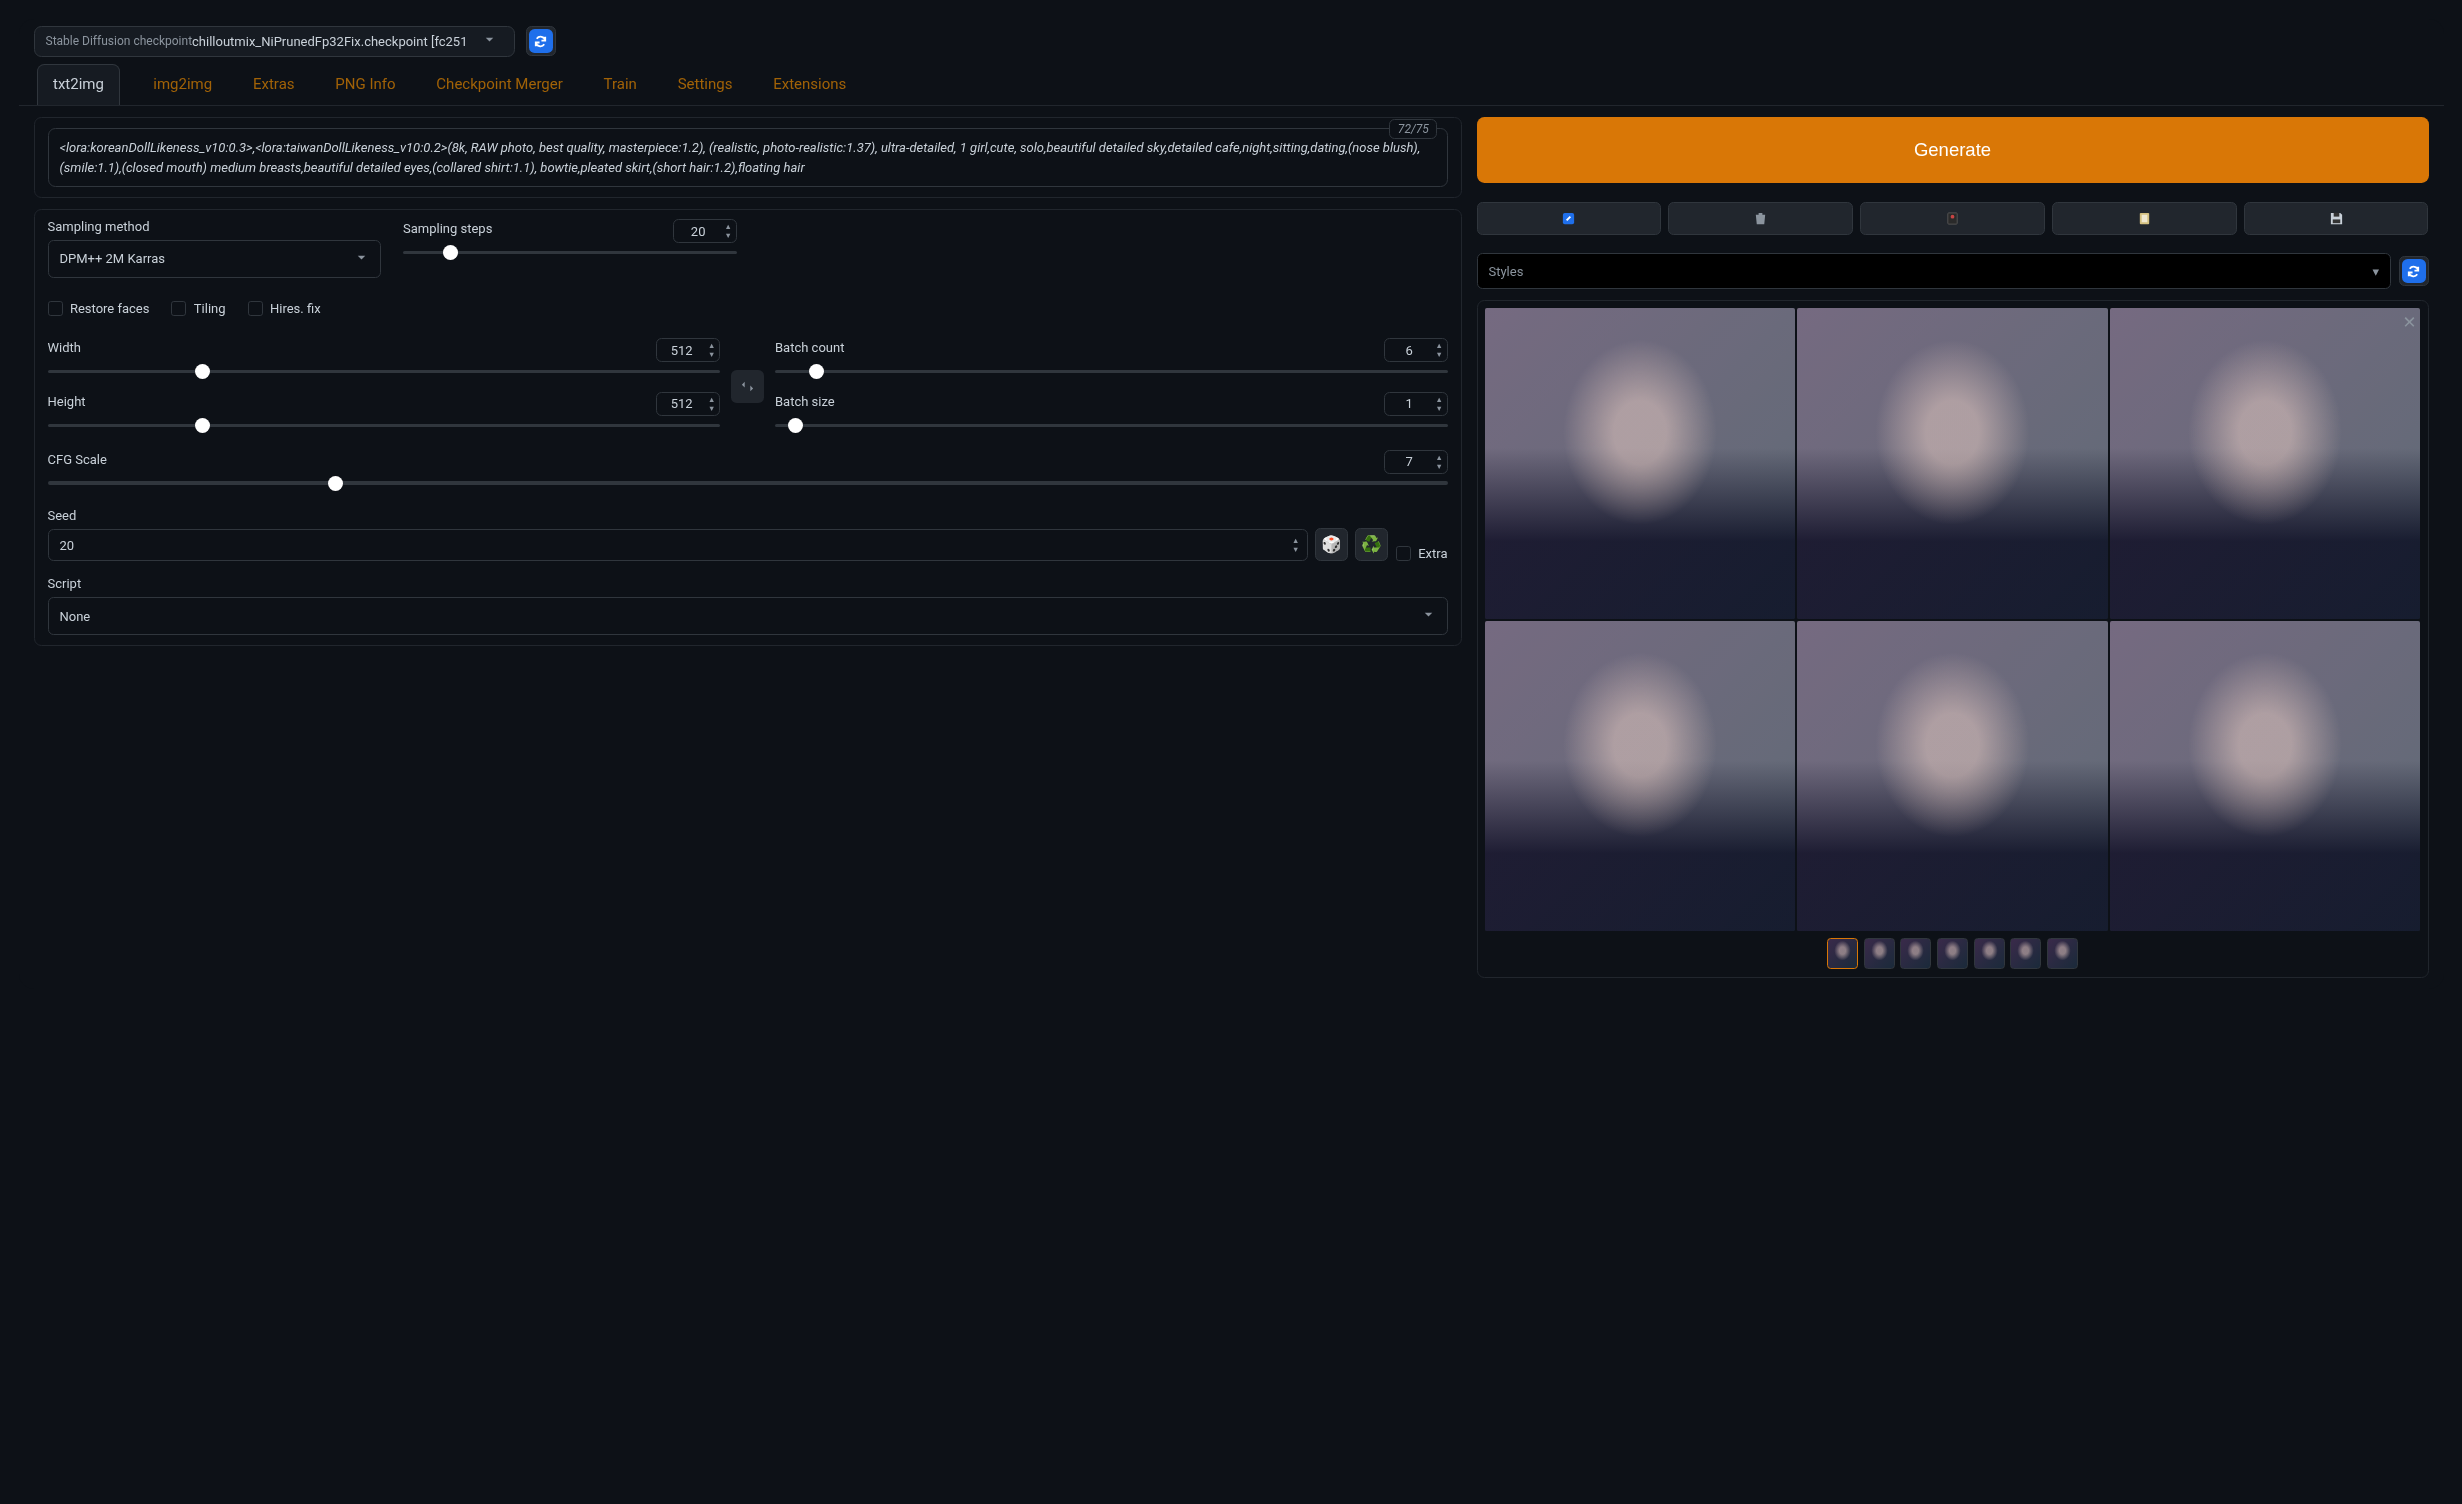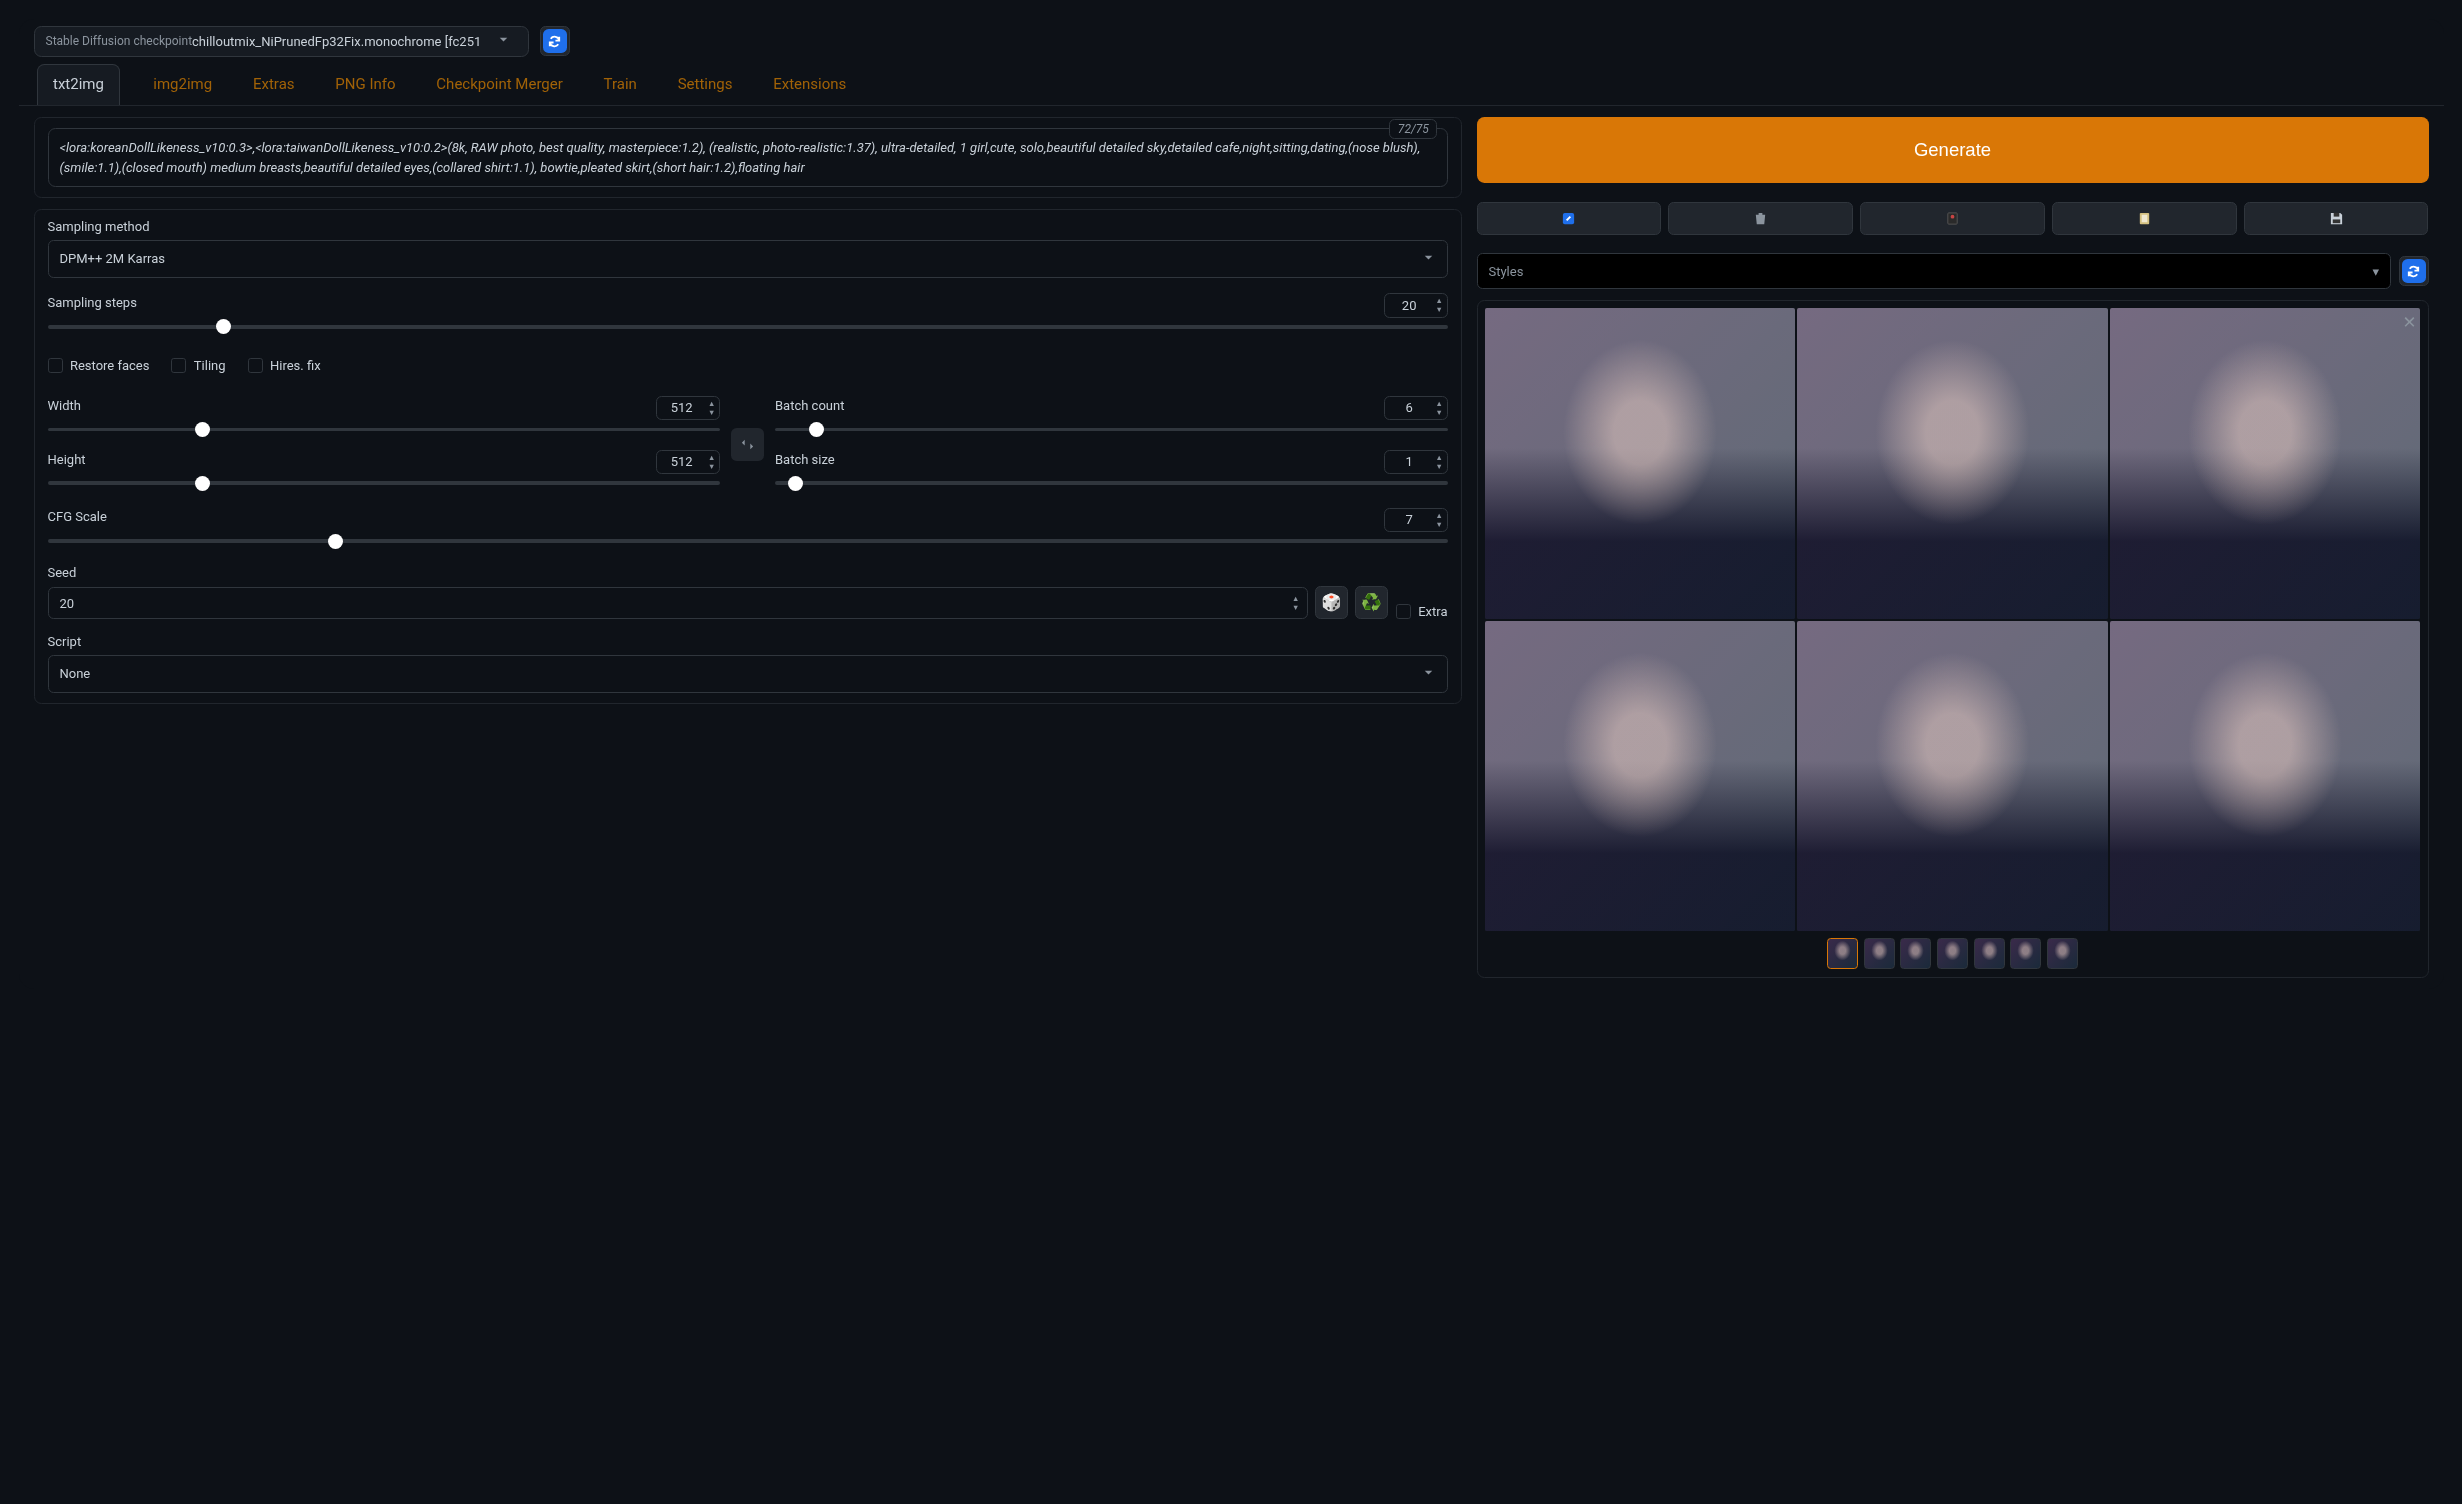--- a/index.html
+++ b/index.html
@@ -148,21 +148,21 @@
       color: #8b949e;
       display: flex;
       justify-content: space-between;
       align-items: center;
       cursor: pointer;
     }
 
     
     .settings-grid {
       display: grid;
-      grid-template-columns: 1fr;
+      grid-template-columns: 1fr 1fr 1fr 1fr;
       gap: 15px 22px;
     }
     .settings-full { grid-column: 1 / -1; }
     .field-label { color: #c9d1d9; font-size: 13px; margin-bottom: 5.6px; display: block; }
     .select-input {
       background: #0d1117;
       border: 0.9px solid #30363d;
       border-radius: 5.6px;
       padding: 9.3px 11px;
       color: #c9d1d9;
@@ -319,21 +319,21 @@
   </style>
 </head>
 <body>
 
 <div class="app">
 
   <div class="checkpoint-bar">
     <div class="checkpoint-group">
       <div class="checkpoint-labels">
         <span class="checkpoint-label">Stable Diffusion checkpoint</span>
-        <span class="checkpoint-value">chilloutmix_NiPrunedFp32Fix.monochrome [fc251</span>
+        <span class="checkpoint-value">chilloutmix_NiPrunedFp32Fix.checkpoint [fc251</span>
       </div>
       <span class="chevron-down">
         <svg viewBox="0 0 16 16" fill="currentColor">
             <path d="M4 6l4 4 4-4"></path>
           </svg>
       </span>
     </div>
     <div class="icon-btn">
       <div class="refresh-icon-btn">
         <svg viewBox="0 0 16 16" fill="none" stroke="white" stroke-width="2">

